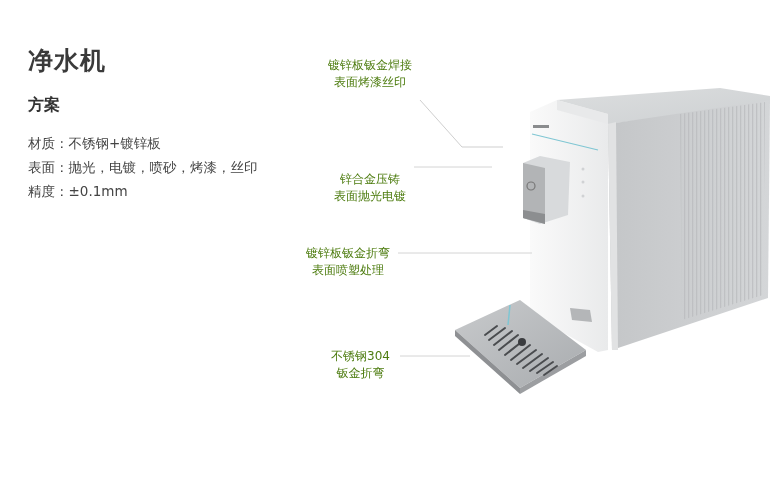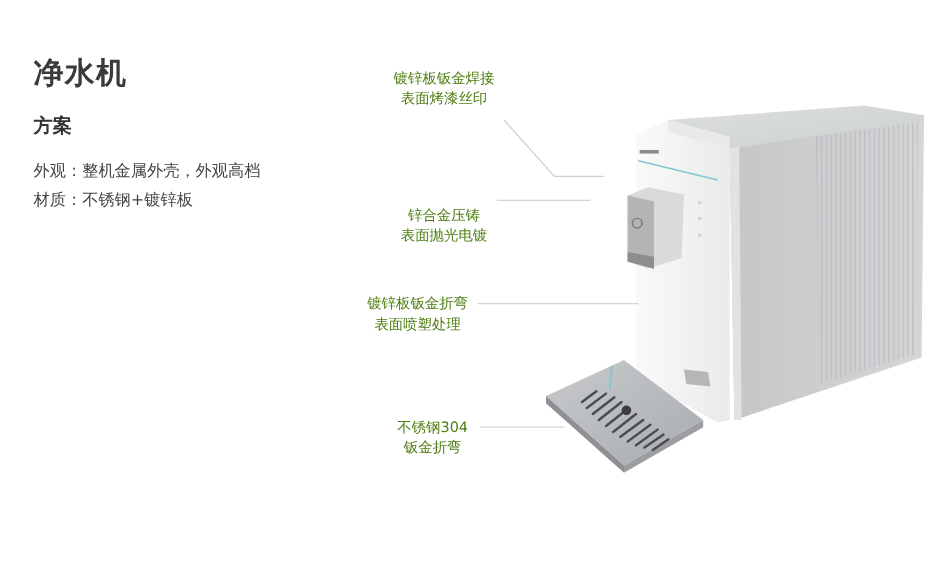--- a/index.html
+++ b/index.html
@@ -12,22 +12,23 @@
   .callout { position: absolute; font-size: 12px; color: #4d7c0f; line-height: 17px; text-align: center; white-space: nowrap; }
   svg.product { position: absolute; left: 0; top: 0; }
 </style>
 </head>
 <body>
 
 <div class="title">净水机</div>
 <div class="subtitle">方案</div>
 
 <div class="specs">
-  <div class="spec-row"><span>外观：</span><span>整机金属外壳，外观高档</span></div>
   <div class="spec-row"><span>材质：</span><span>不锈钢+镀锌板</span></div>
+  <div class="spec-row"><span>表面：</span><span>抛光，电镀，喷砂，烤漆，丝印</span></div>
+  <div class="spec-row"><span>精度：</span><span>±0.1mm</span></div>
 </div>
 
 <svg class="product" width="784" height="490" viewBox="0 0 784 490">
   <defs>
     <linearGradient id="sideGrad" x1="0" y1="0" x2="1" y2="0">
       <stop offset="0" stop-color="#c4c6c8"></stop>
       <stop offset="1" stop-color="#d4d6d8"></stop>
     </linearGradient>
     <linearGradient id="topGrad" x1="0" y1="0" x2="1" y2="1">
       <stop offset="0" stop-color="#dcdedf"></stop>

